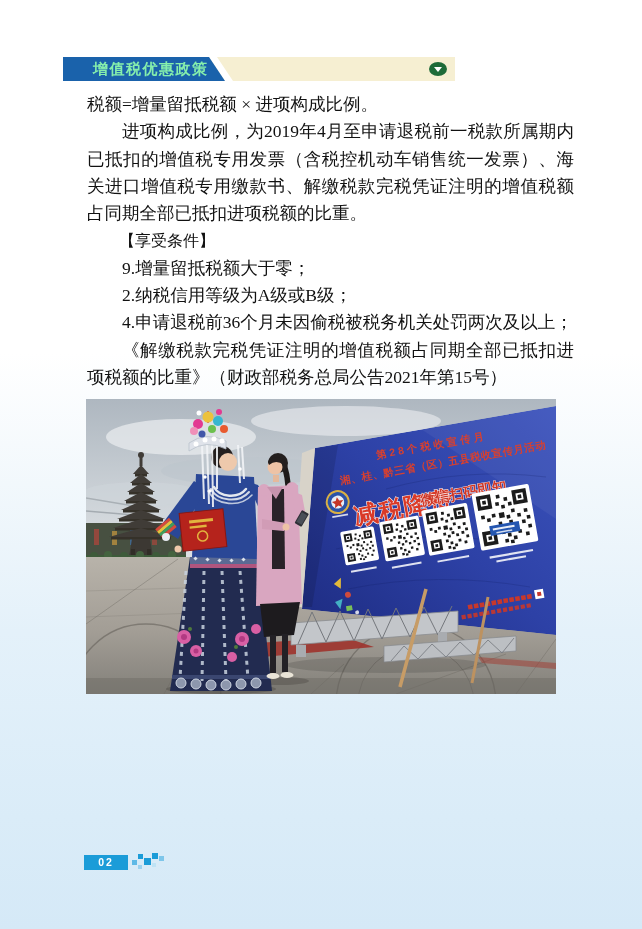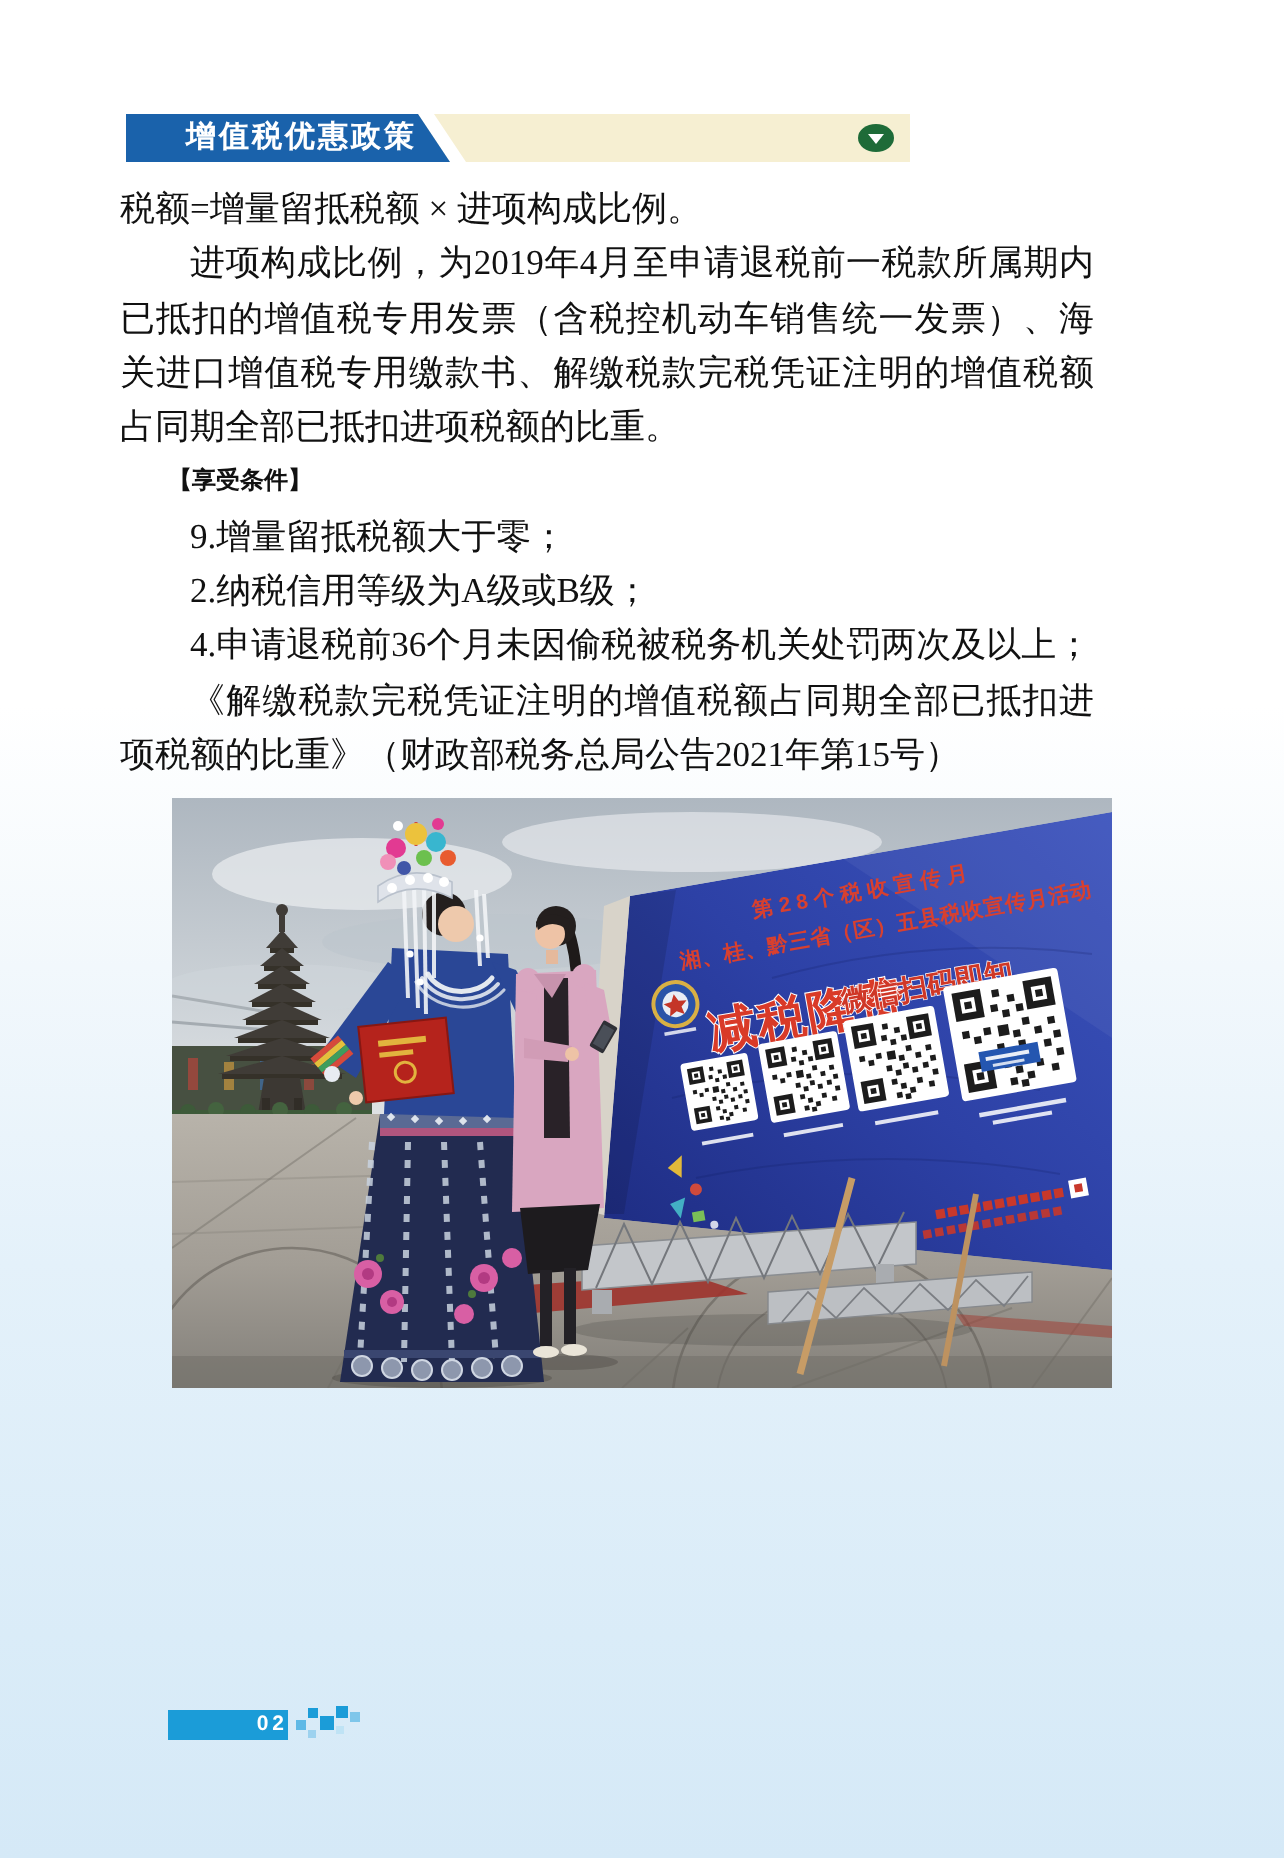--- a/index.html
+++ b/index.html
@@ -5,40 +5,40 @@
   html,body{margin:0;padding:0;}
   body{
     width:642px;height:929px;overflow:hidden;position:relative;
     background:linear-gradient(180deg,#ffffff 0%,#ffffff 38%,#f2f8fc 52%,#e4f1fa 68%,#daecf8 88%,#d5e9f7 100%);
     font-family:"Liberation Serif","DejaVu Serif",serif;color:#111;
   }
   
   .banner{position:relative;margin:57px 0 0 63px;width:392px;height:24px;background:#f6efd2;}
   .banner-wedge{position:absolute;left:0;top:0;width:190px;height:100%;background:#ffffff;
     clip-path:polygon(146px 0,154px 0,170px 100%,162px 100%);}
-  .banner-label{position:absolute;left:0;top:0;height:24px;width:162px;background:#1a62ab;color:#ffffff;
+  .banner-label{position:absolute;left:0;top:0;height:24px;width:162px;background:#1a62ab;color:#86efac;
     clip-path:polygon(0 0,146px 0,162px 100%,0 100%);
     font-family:"Liberation Sans","DejaVu Sans",sans-serif;font-weight:bold;font-size:15px;line-height:24px;
     padding-left:30px;box-sizing:border-box;letter-spacing:1.5px;}
   .banner-bullet{position:absolute;right:8px;top:5px;width:18px;height:14px;border-radius:50%;
     background:#1e6b38;display:flex;align-items:center;justify-content:center;}
   .banner-bullet::after{content:"";width:0;height:0;border-left:4.5px solid transparent;
     border-right:4.5px solid transparent;border-top:5.5px solid #ffffff;margin-top:1px;}
   
-  .content{width:487px;margin:10px 0 0 60px;font-size:17.5px;line-height:27.3px;
+  .content{width:487px;margin:10px 0 0 87px;font-size:17.5px;line-height:27.3px;
     text-align:justify;text-justify:inter-ideograph;}
   .content p{margin:0;text-indent:2em;}
   .content p.noindent{text-indent:0;}
-  .content p.head{font-family:"Liberation Sans","DejaVu Sans",sans-serif;font-weight:bold;font-size:12px;}
+  .content p.head{font-family:"Liberation Sans","DejaVu Sans",sans-serif;font-weight:normal;font-size:16px;}
   
   .photo{width:470px;height:295px;margin:8px 0 0 86px;position:relative;overflow:hidden;background:#c6ccd2;}
   .photo svg{display:block;}
   
   .pagefoot{position:absolute;left:84px;top:852px;display:flex;align-items:center;}
-  .page-badge{width:60px;height:15px;background:#1b9cd8;color:#fff;text-align:right;
+  .page-badge{width:44px;height:15px;background:#1b9cd8;color:#fff;text-align:center;
     font-family:"Liberation Sans","DejaVu Sans",sans-serif;font-size:10.5px;font-weight:bold;
     line-height:15px;letter-spacing:2px;}
   .checker{margin-left:3px;}
 </style>
 </head>
 <body>
 
 <div class="banner">
   <div class="banner-wedge"></div>
   <div class="banner-label">增值税优惠政策</div>

